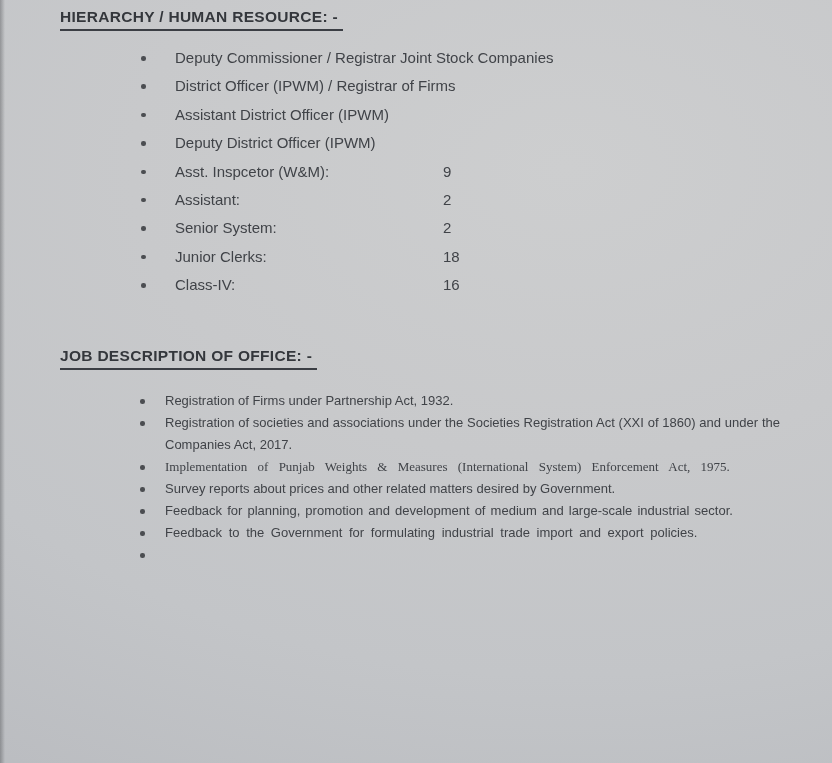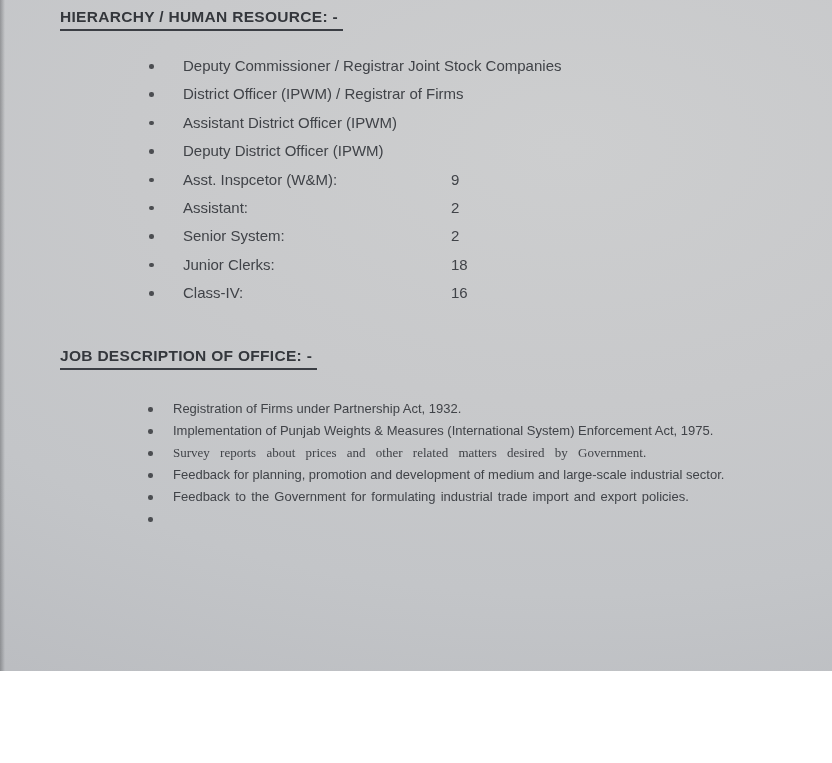--- a/index.html
+++ b/index.html
@@ -2,21 +2,21 @@
 <html><head>
 <meta charset="utf-8">
 <style>
   html, body {
     margin: 0;
     padding: 0;
   }
   .page {
     position: relative;
     width: 832px;
-    height: 671px;
+    height: 763px;
     overflow: hidden;
     font-family: "Liberation Sans", sans-serif;
     background: radial-gradient(130% 95% at 68% 22%,
                 #cdcecf 0%, #c8c9cb 40%, #c3c5c8 70%, #babcc0 100%);
   }
   .scan-edge {
     position: absolute;
     left: 0; top: 0;
     width: 5px; height: 100%;
     background: linear-gradient(to right, rgba(70,72,75,0.40), rgba(70,72,75,0));
@@ -30,21 +30,21 @@
     letter-spacing: 0.3px;
     color: #34373c;
     border-bottom: 2px solid #3b3e44;
     padding: 0 5px 3px 0;
   }
   .heading-1 { left: 60px; top: 8px; }
   .heading-2 { left: 60px; top: 347px; }
 
   ul.doclist {
     position: absolute;
-    margin: 8px;
+    margin: 0;
     padding: 0;
     list-style: none;
   }
   .list-1 { left: 140px; top: 44px; width: 580px; }
   .list-1 li {
     position: relative;
     height: 28.4px;
     line-height: 28.4px;
     padding-left: 35px;
     font-size: 15px;
@@ -144,20 +144,24 @@
 
   <h1 class="heading heading-2">JOB DESCRIPTION OF OFFICE: -</h1>
 
   <ul class="doclist list-2">
     <li>
       <span class="dot"></span>
       <span class="txt">Registration of Firms under Partnership Act, 1932.</span>
     </li>
     <li>
       <span class="dot"></span>
+      <span class="txt">Registration of societies and associations under the Societies Registration Act (XXI of 1860) and under the Companies Act, 2017.</span>
+    </li>
+    <li>
+      <span class="dot"></span>
       <span class="txt">Implementation of Punjab Weights &amp; Measures (International System) Enforcement Act, 1975.</span>
     </li>
     <li>
       <span class="dot"></span>
       <span class="txt">Survey reports about prices and other related matters desired by Government.</span>
     </li>
     <li>
       <span class="dot"></span>
       <span class="txt">Feedback for planning, promotion and development of medium and large-scale industrial sector.</span>
     </li>

